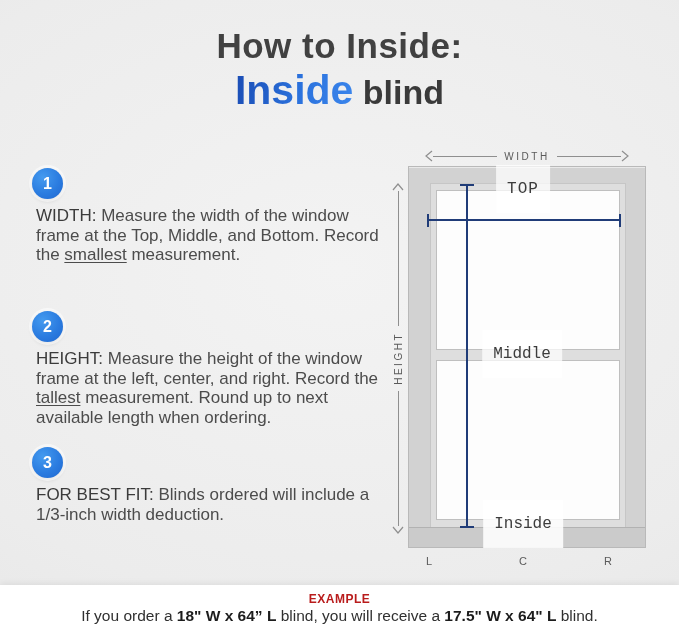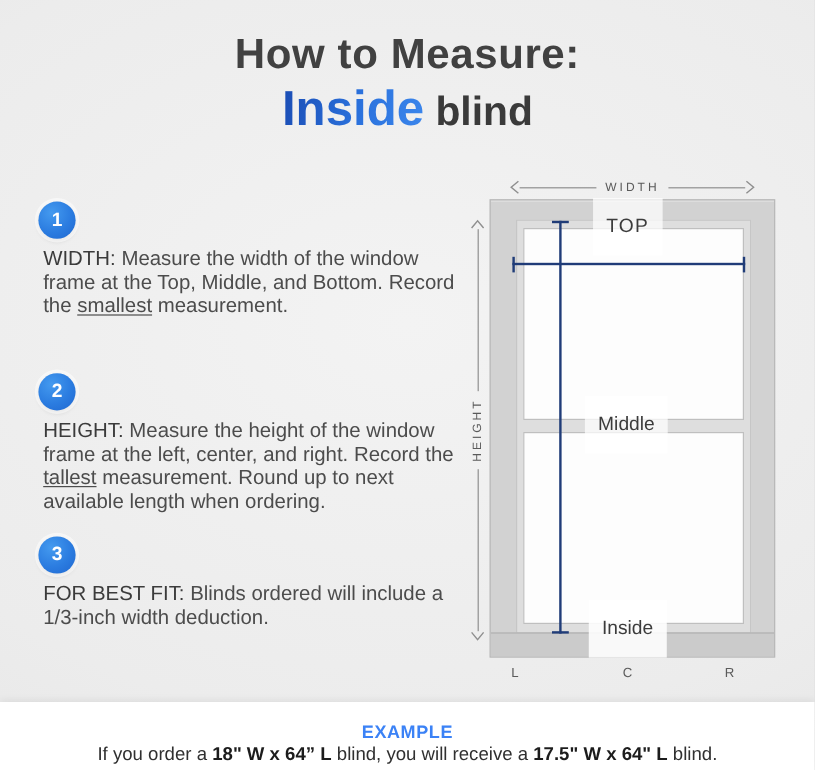--- a/index.html
+++ b/index.html
@@ -66,47 +66,47 @@
     width:2px; height:13px; background:#203c78; }
   .measure-h::before { left:0; } .measure-h::after { right:0; }
 
   .measure-v { position:absolute; left:86px; top:42px; width:2px; height:344px; background:#203c78; }
   .measure-v::before, .measure-v::after { content:""; position:absolute; left:-6px;
     width:14px; height:2px; background:#203c78; }
   .measure-v::before { top:0; } .measure-v::after { bottom:0; }
 
   .chip { position:absolute; transform:translate(-50%,-50%);
     background:rgba(255,255,255,.72); padding:15px 11px;
-    font-size:16px; color:#3c3c3c; white-space:nowrap; }
+    font-size:16px; color:#3c3c3c; white-space:nowrap;font-family:Liberation Mono, monospace; }
   .chip-top { left:143px; top:47px; letter-spacing:1px; }
   .chip-middle { left:142px; top:212px;text-align:center; }
   .chip-bottom { left:143px; top:382px; background:rgba(255,255,255,.88); }
 
   .marker { position:absolute; top:413px; transform:translateX(-50%);
     font-size:11px; color:#5b5b5b; }
   .marker-l { left:49px; } .marker-c { left:143px; } .marker-r { left:228px; }
 
   
   .example { position:absolute; left:0; bottom:0; width:100%; height:57px;
     background:#ffffff; text-align:center;
     box-shadow:0 -2px 6px rgba(0,0,0,.06); }
-  .example-heading { margin-top:17px; font-size:15px; font-weight:700;
-    color:#3b82f6; letter-spacing:.5px; }
+  .example-heading { margin-top:7px; font-size:12px; font-weight:700;
+    color:#b91c1c; letter-spacing:.5px; }
   .example-text { margin-top:1px; font-size:15.5px; color:#303030; }
   .example-text b { color:#1c1c1c; }
 
   svg.chev { display:block; }
 </style>
 </head>
 <body>
 
 <div class="canvas">
 
   <div class="title-block">
-    <div class="title-line1">How to Measure:</div>
+    <div class="title-line1">How to Inside:</div>
     <div class="title-line2">
       <span class="title-accent">Inside</span><span> blind</span>
     </div>
   </div>
 
   <div class="step step-1">
     <div class="badge">
       <span>1</span>
     </div>
     <div class="step-text"><span class="step-label">WIDTH:</span><span> Measure the width of the window frame at the Top, Middle, and Bottom. Record the </span><span class="u">smallest</span><span> measurement.</span></div>

